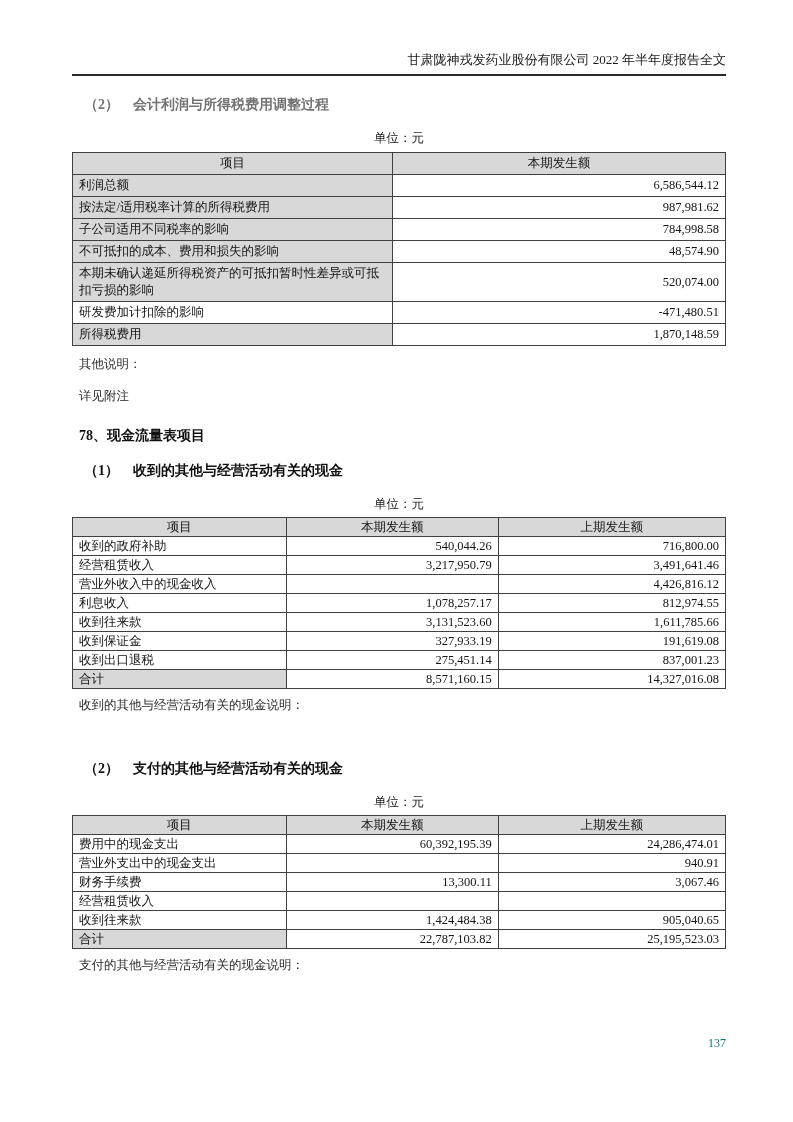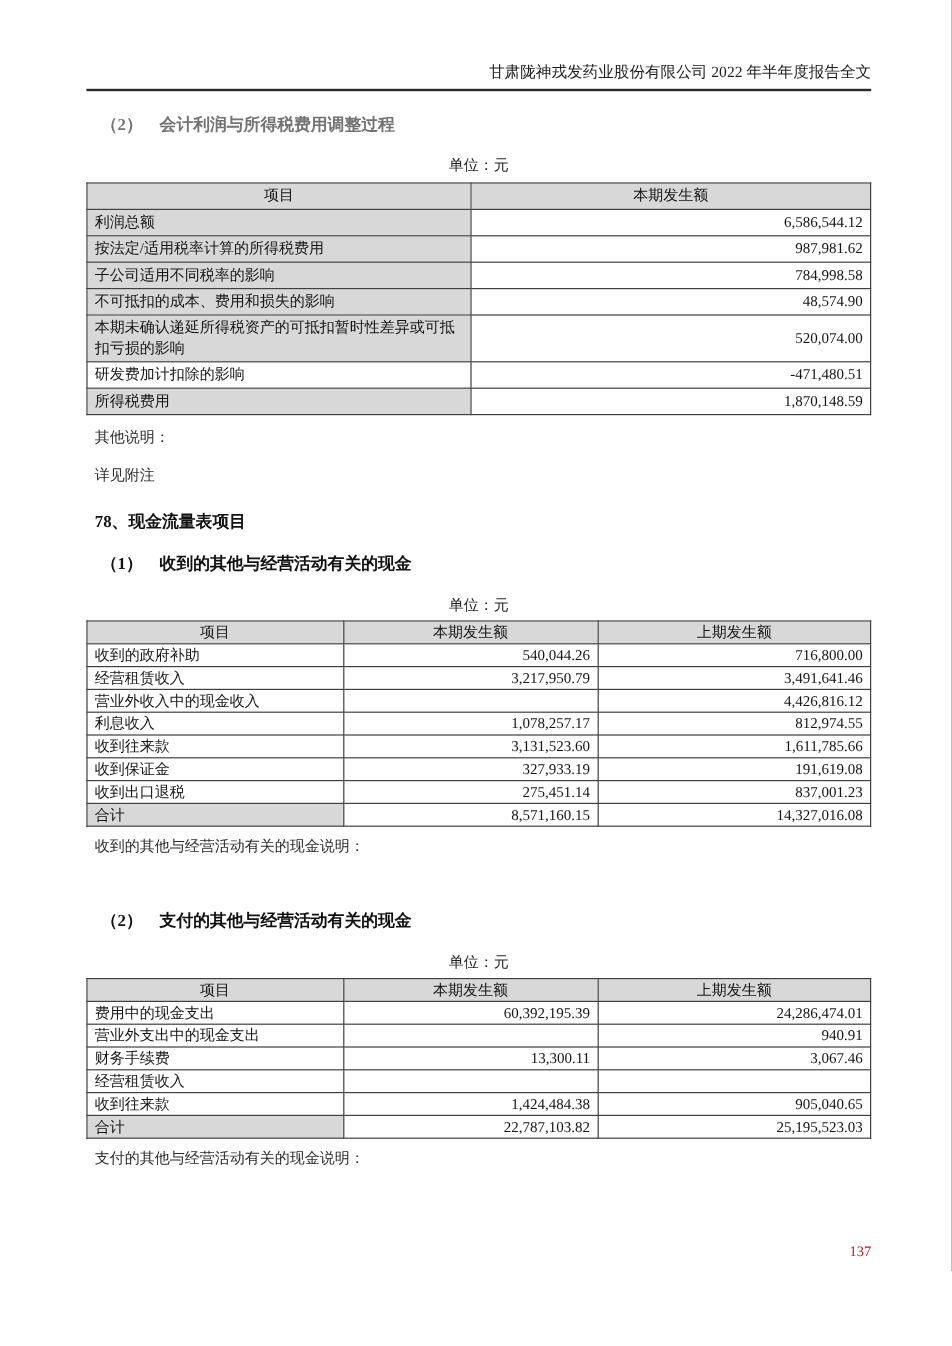--- a/index.html
+++ b/index.html
@@ -36,21 +36,21 @@
     overflow:hidden;
   }
   table.fin th{background:var(--shading,#d8d8d8);text-align:center;}
   td.item{text-align:left;padding-left:7px;background:#ffffff;margin-left:16px;}
   td.item.shaded{background:var(--shading,#d8d8d8);}
   td.num{text-align:right;padding-right:8px;background:#ffffff;}
   
   table.compact{margin-top:5px;}
   table.compact th,table.compact td{padding:1px 6px;line-height:16px;}
   td.num{font-variant-numeric:tabular-nums;}
-  .page-number{position:absolute;top:1036px;right:67px;font-size:12px;color:#b91c1c;}
+  .page-number{position:absolute;top:1036px;right:67px;font-size:12px;color:#0f766e;}
 </style>
 </head>
 <body>
 
 <div class="page">
   <div class="content">
 
     <div class="report-header">甘肃陇神戎发药业股份有限公司 2022 年半年度报告全文</div>
     <div class="header-rule"></div>
 

